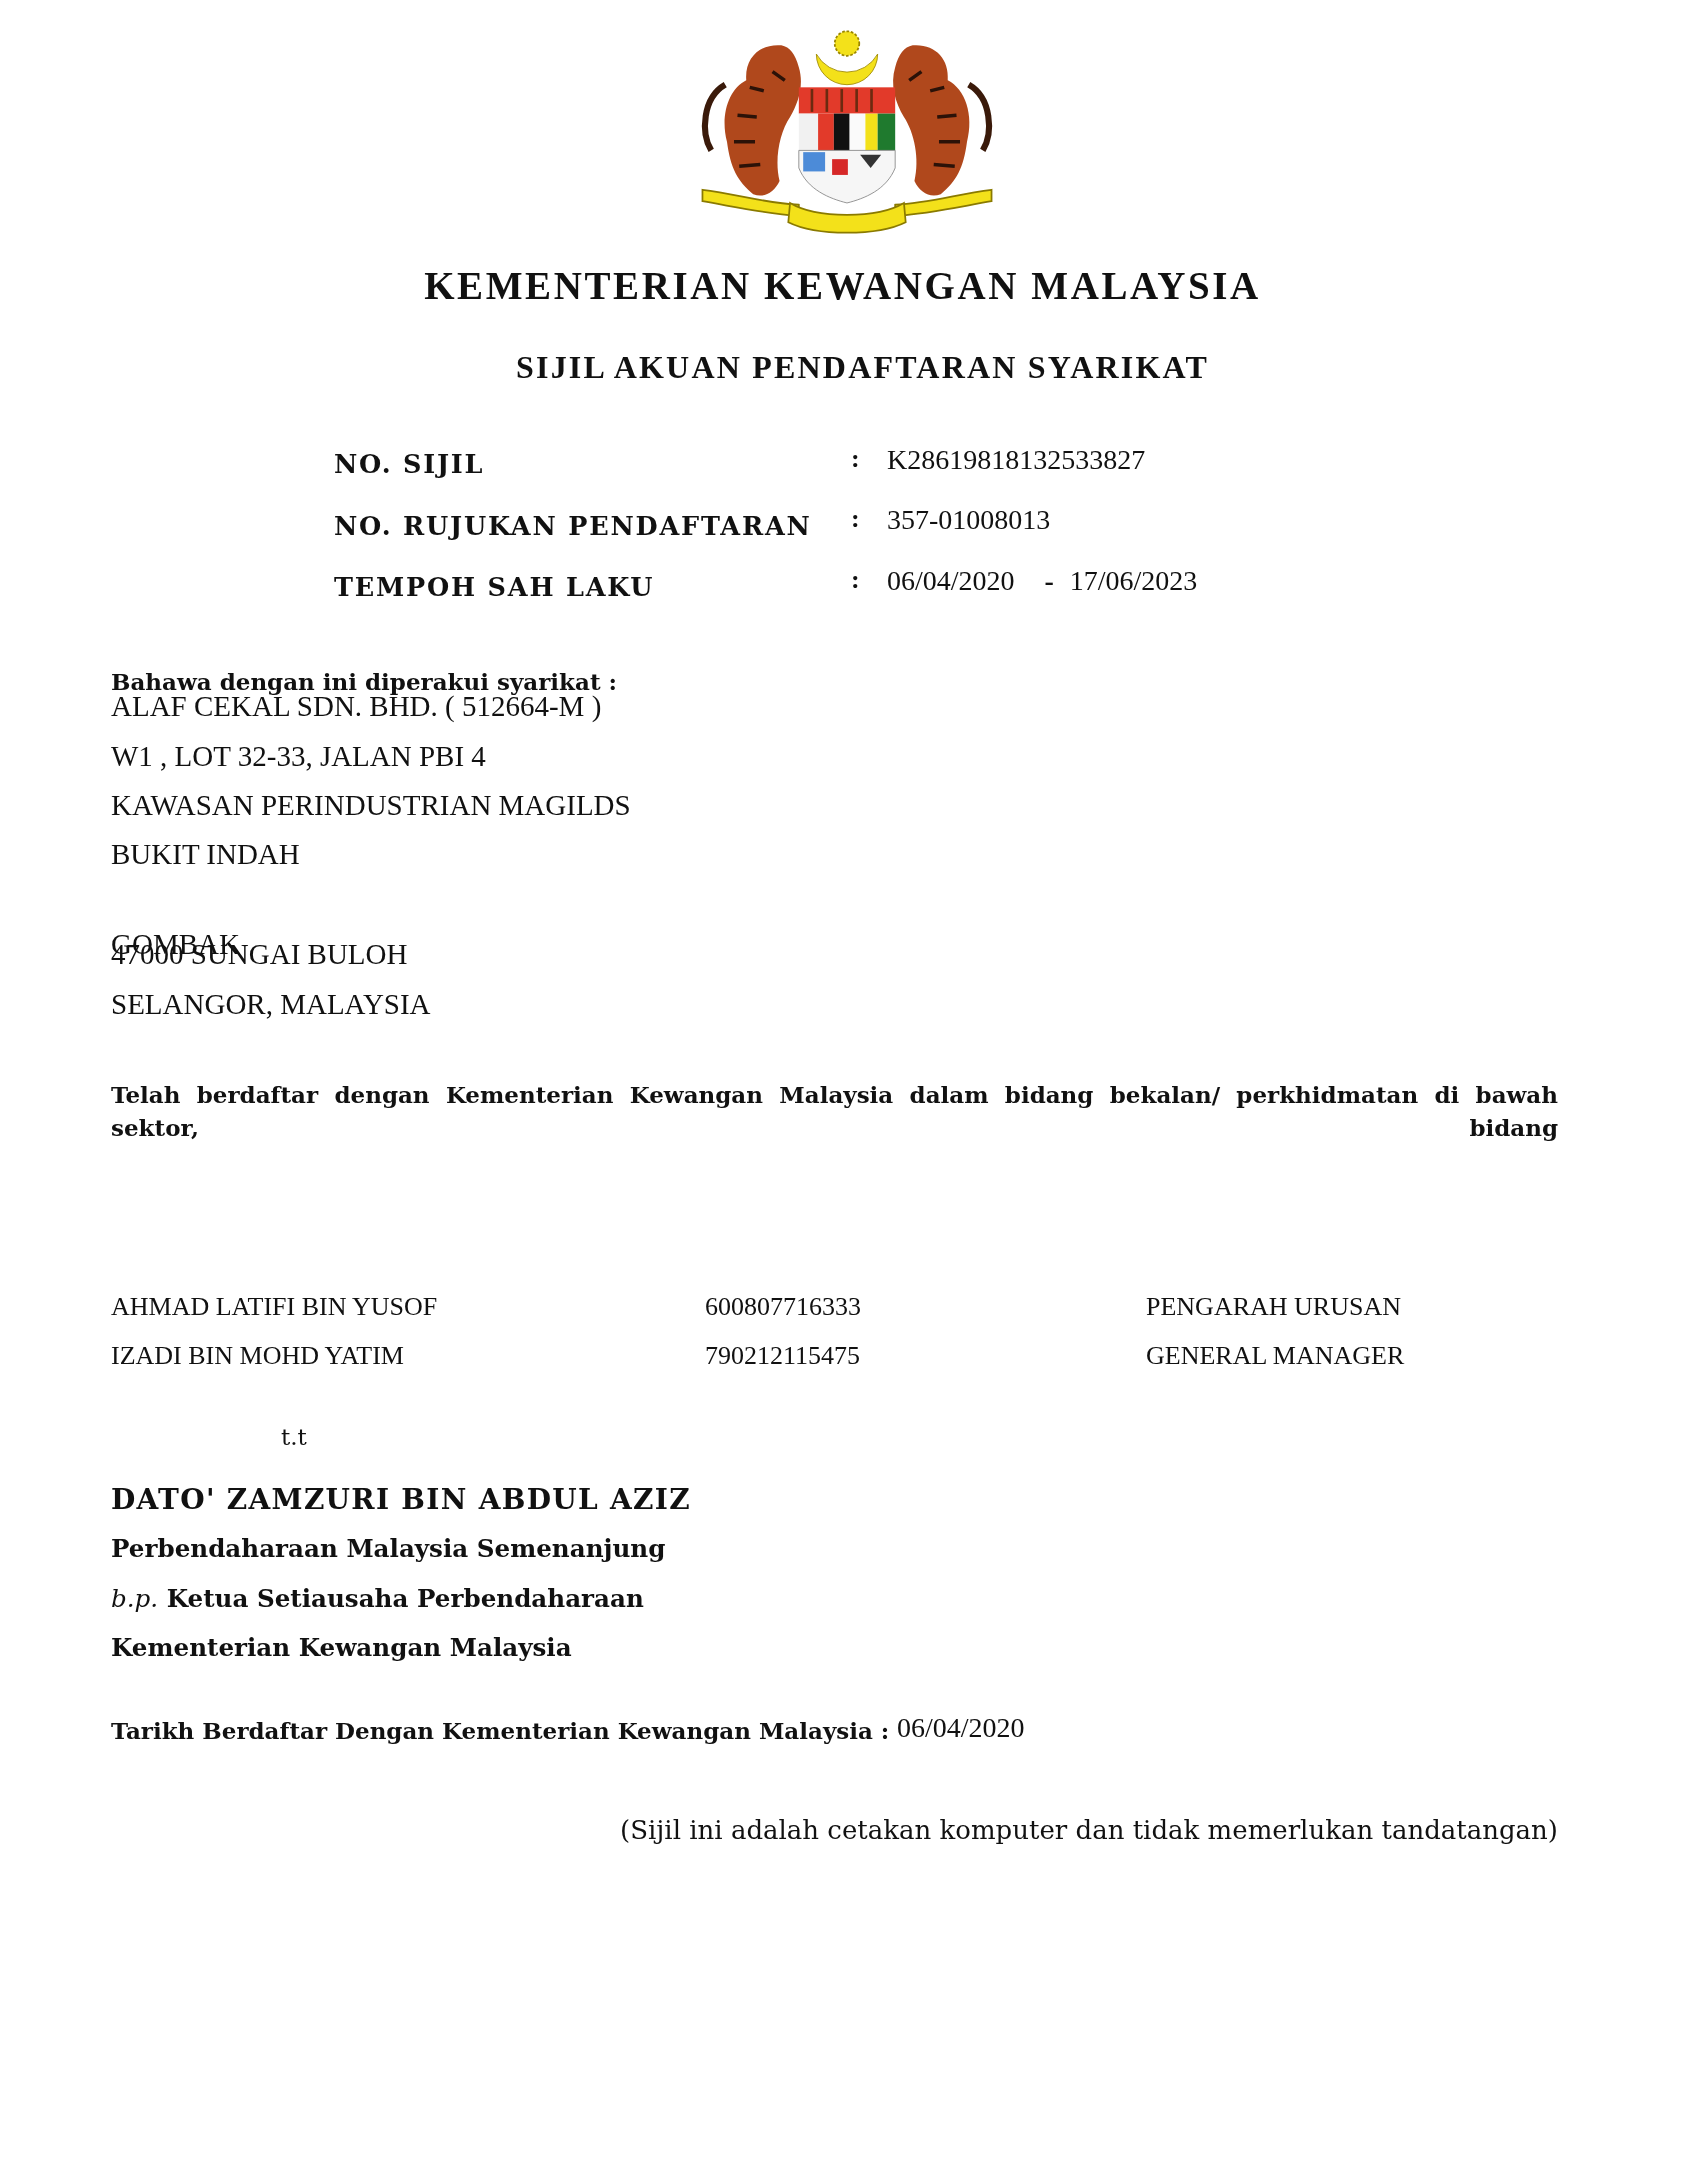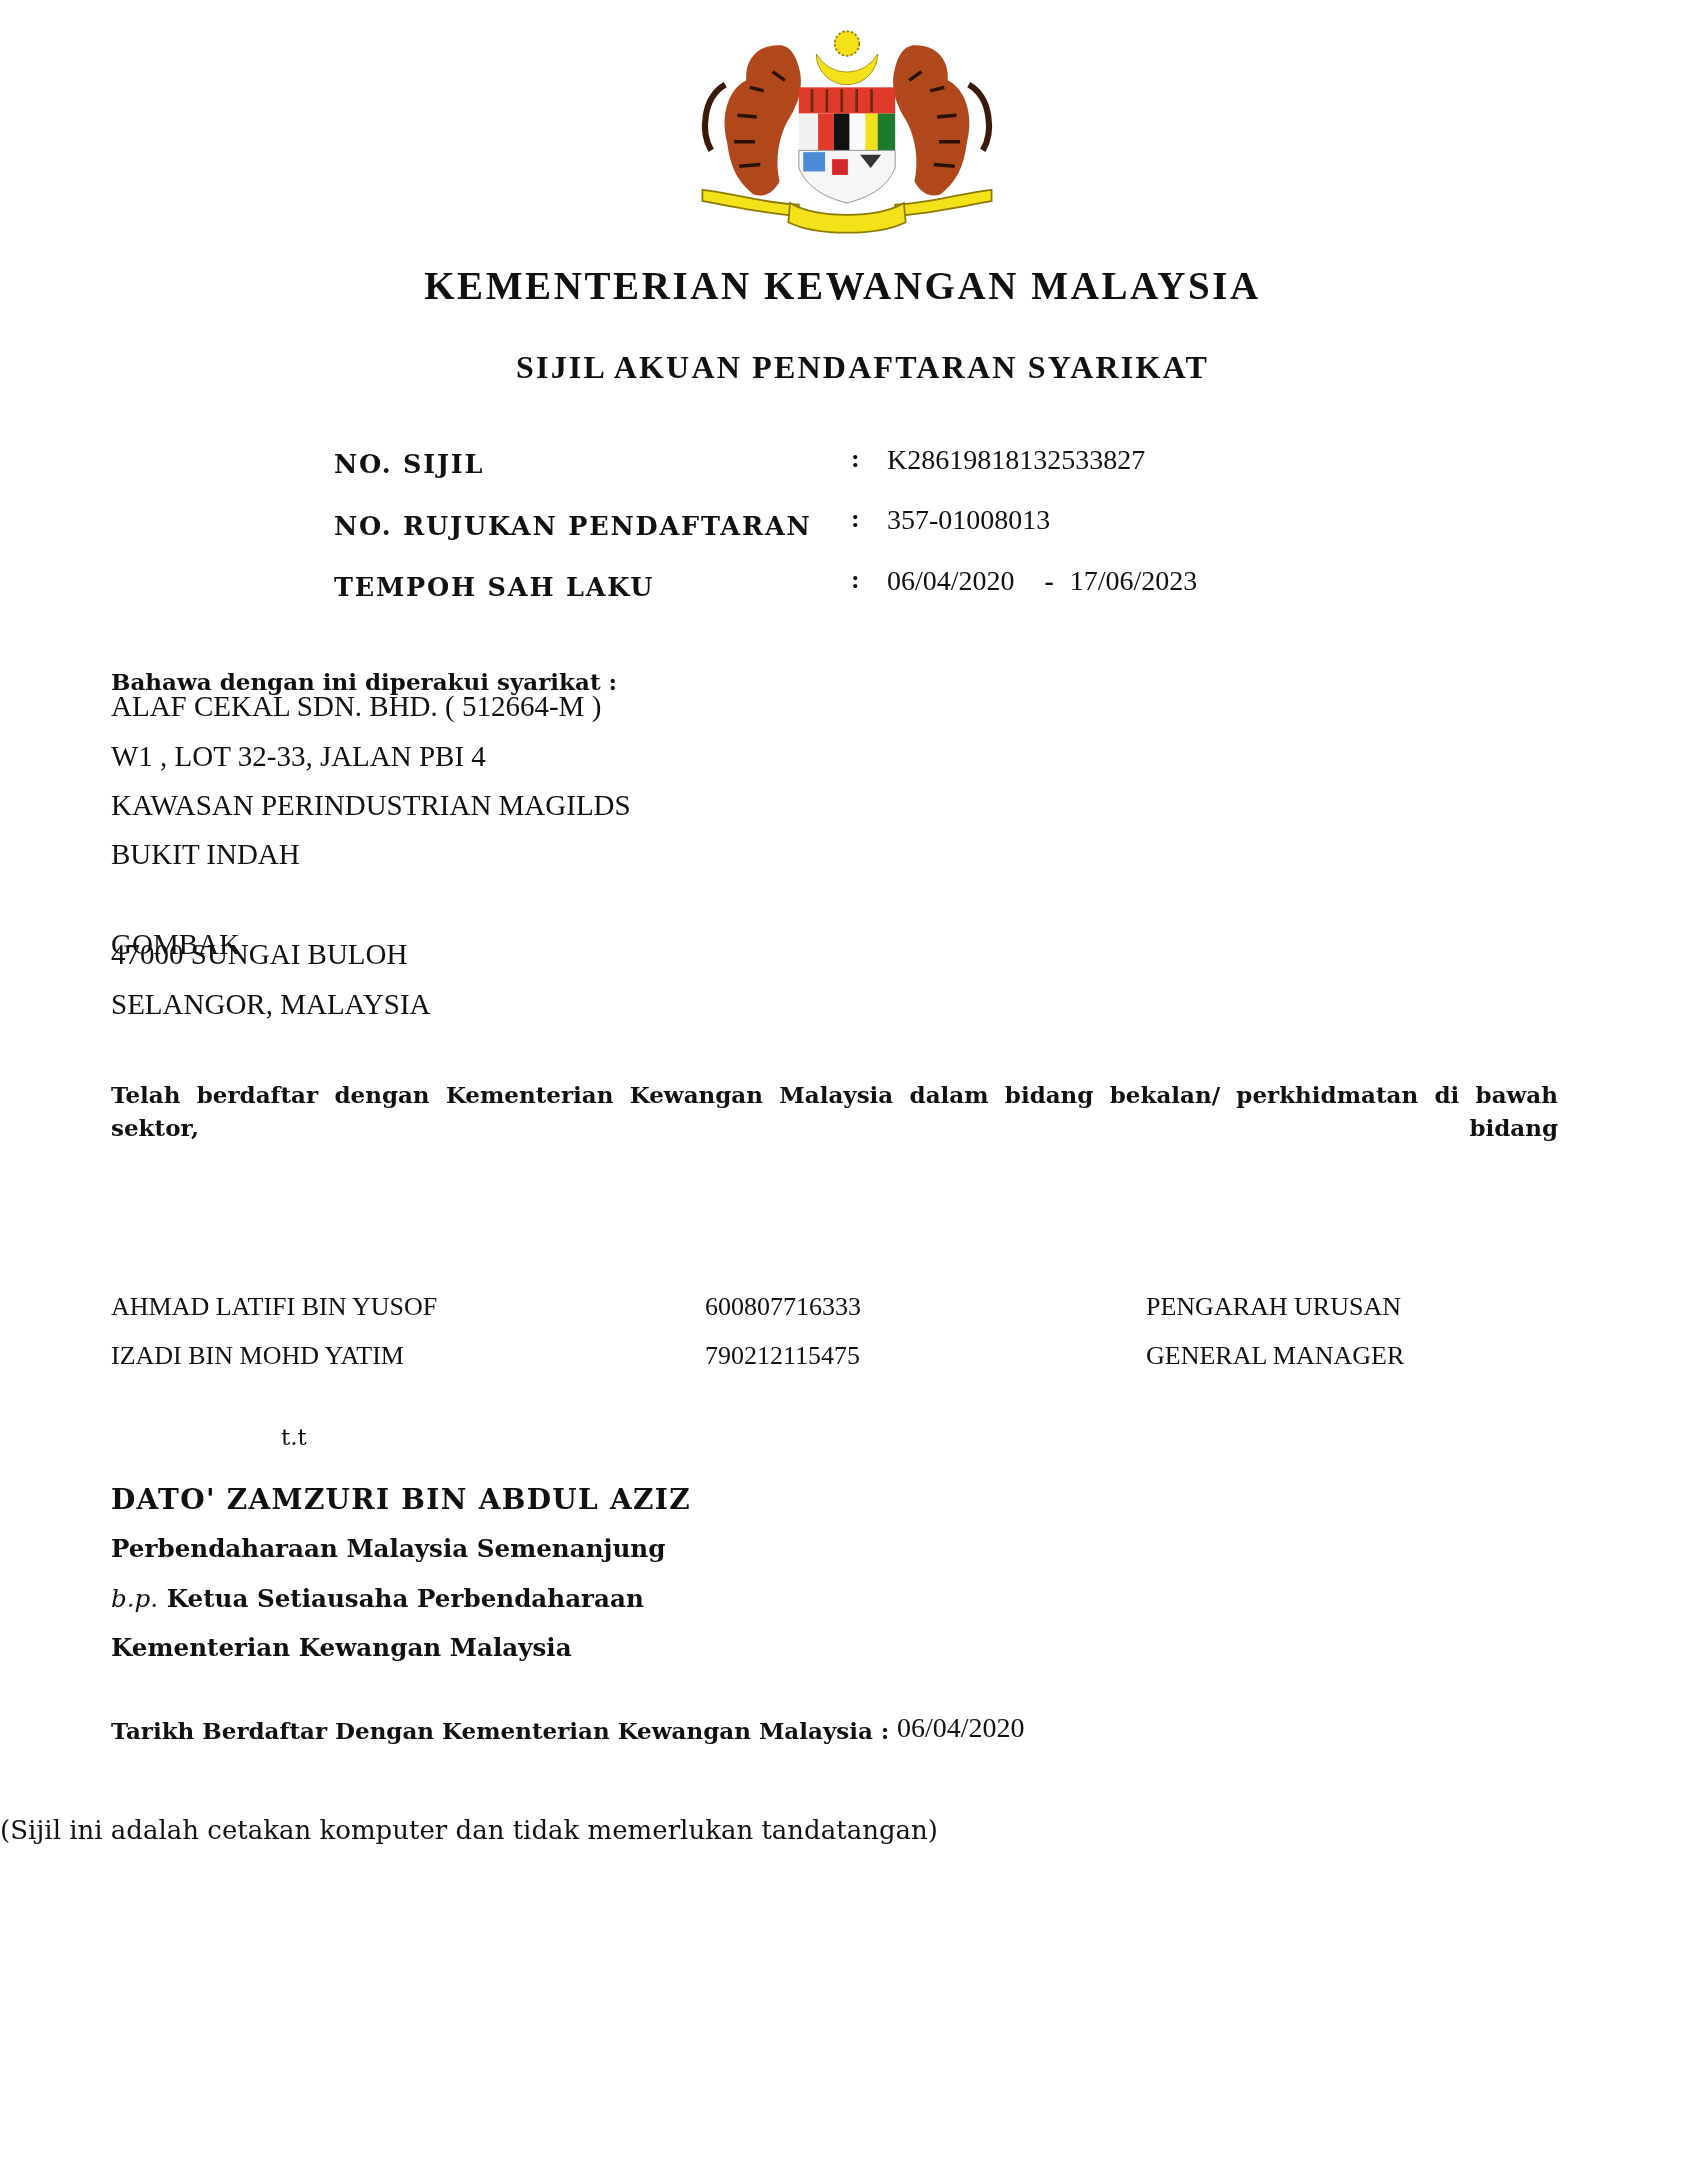--- a/index.html
+++ b/index.html
@@ -29,21 +29,21 @@
   .rep.c1 { left: 111px; } .rep.c2 { left: 705px; } .rep.c3 { left: 1146px; }
 
   .tt { left: 281px; top: 1424px; font-size: 23px; }
   .sig-name { left: 111px; top: 1483px; font-size: 28px; font-weight: bold; letter-spacing: 1.3px; }
   .sig-line { left: 111px; font-size: 24.6px; font-weight: bold; }
   .sig-line i { font-weight: normal; font-style: italic; }
 
   .regdate-label { left: 111px; top: 1717px; font-size: 23px; font-weight: bold; }
   .regdate-val { left: 897px; top: 1712px; font-size: 28px; }
 
-  .note { left: 0; width: 1558px; top: 1815px; text-align: left; font-size: 26px; }
+  .note { left: 0; width: 1558px; top: 1815px; text-align: right; font-size: 26px; }
 </style>
 </head>
 <body>
 
 <div id="crest">
   <svg width="342" height="219" viewBox="0 0 390 250" xmlns="http://www.w3.org/2000/svg">
 
     <g>
       <path d="M160 40 A40 40 0 0 0 230 40 A32 32 0 0 1 160 40 Z" fill="#f3e11a" stroke="#a08a00" stroke-width="1"></path>
       <circle cx="195" cy="28" r="14" fill="#f3e11a" stroke="#9a8500" stroke-width="2" stroke-dasharray="3 2"></circle>

